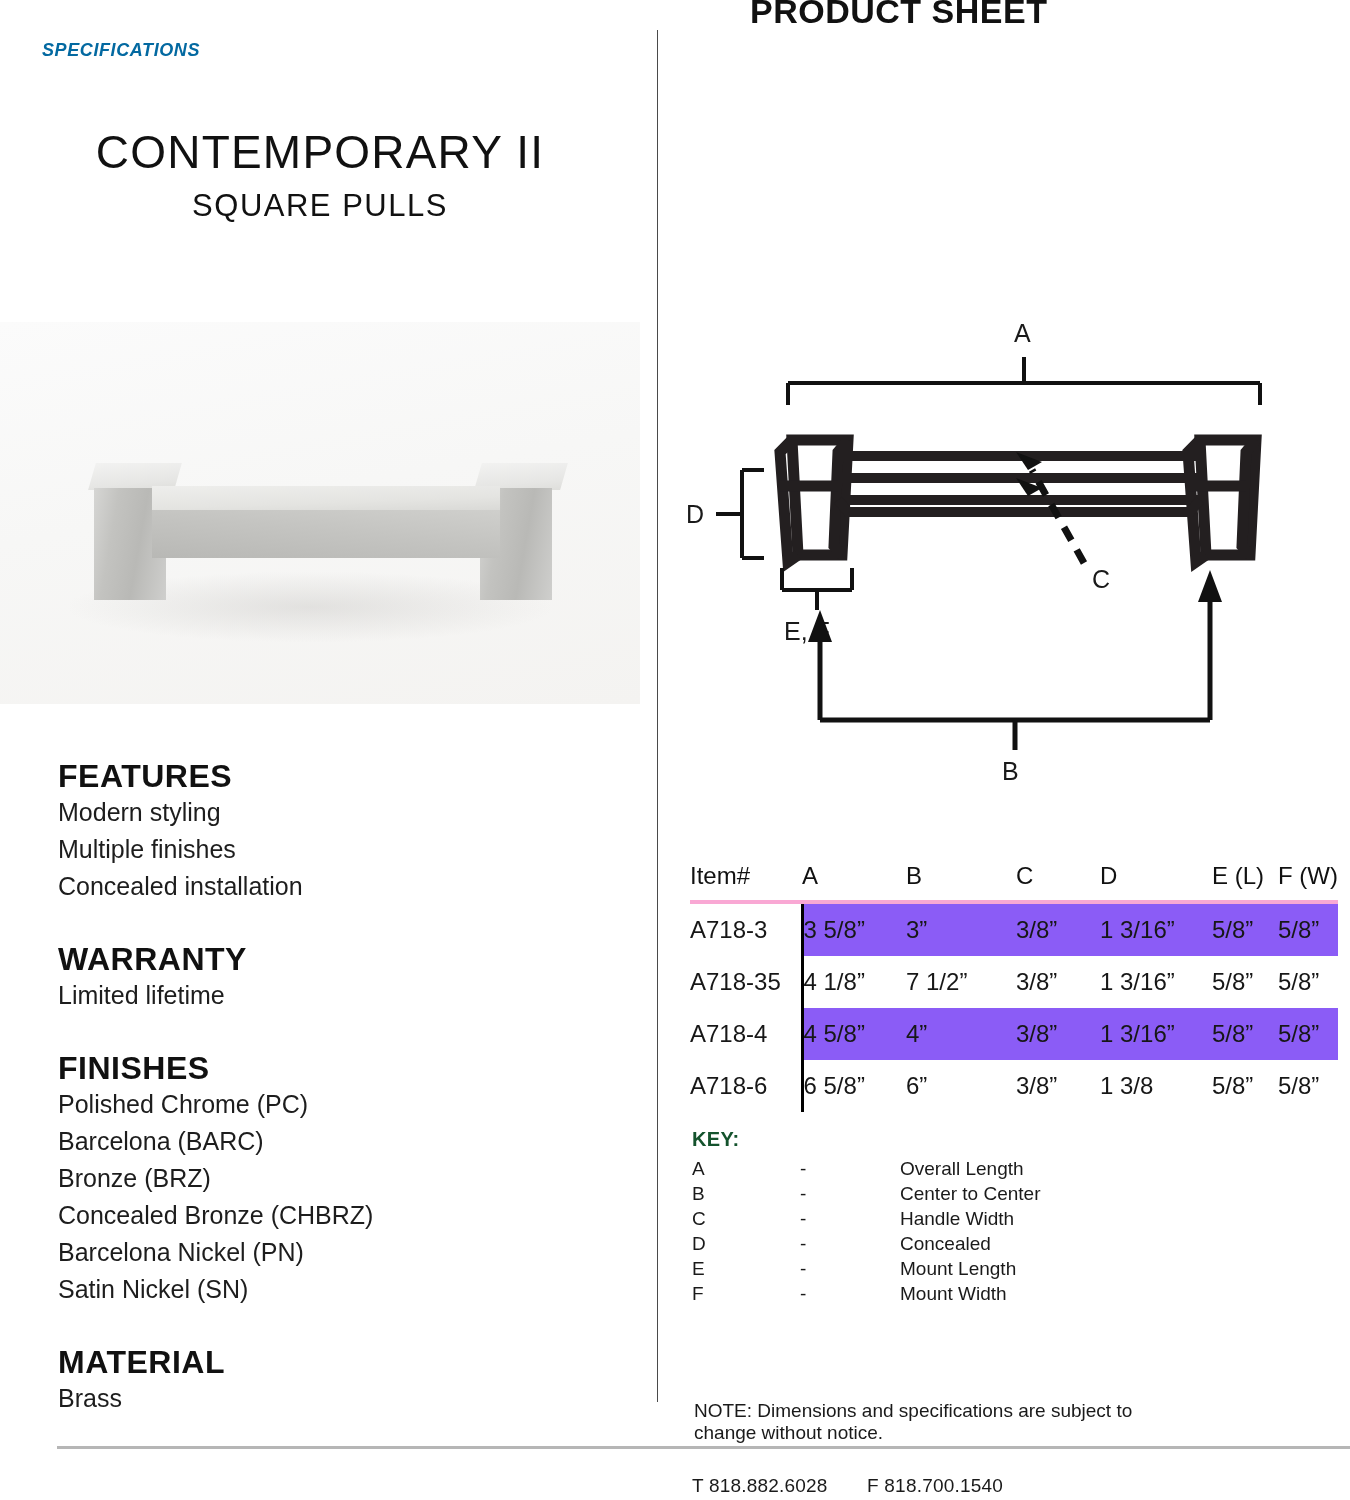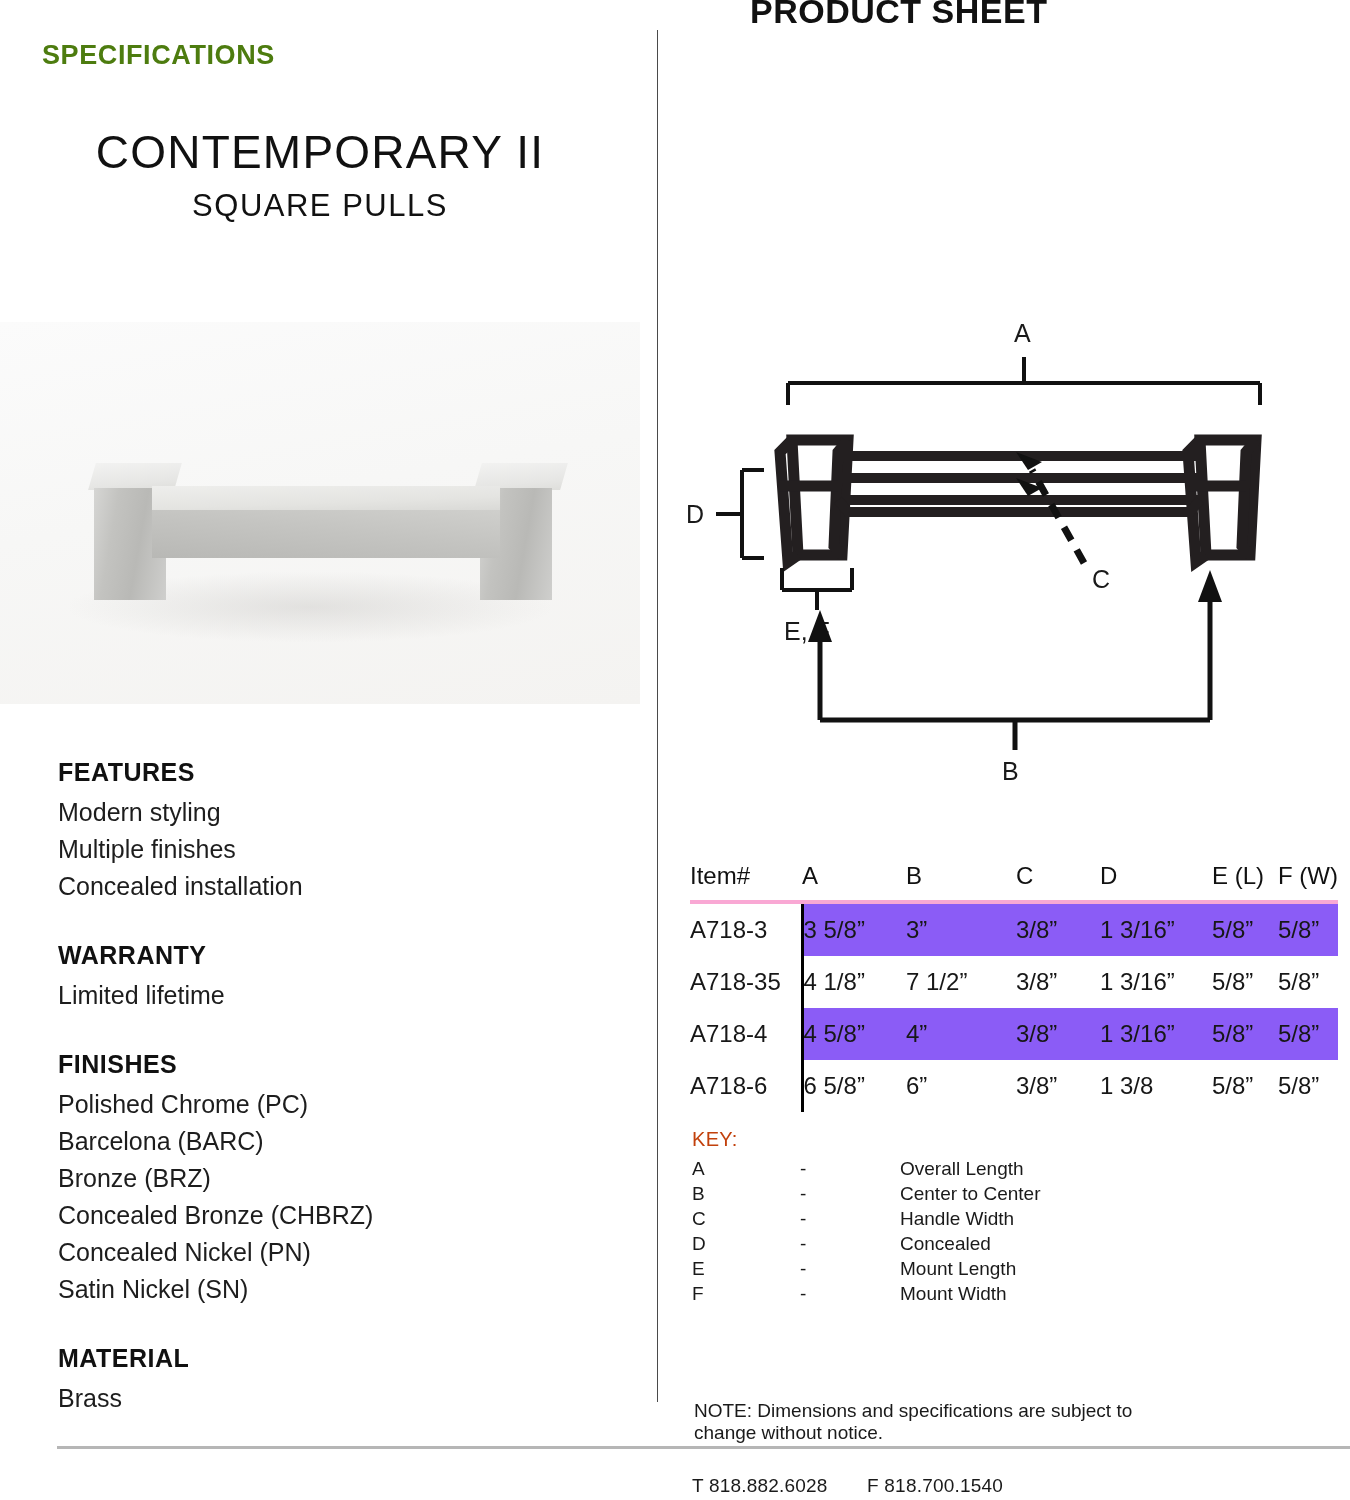--- a/index.html
+++ b/index.html
@@ -28,24 +28,25 @@
     font-size: 34px;
     font-weight: bold;
     letter-spacing: 0.5px;
     color: #111;
   }
 
   
   .spec-label {
     position: absolute;
     left: 42px; top: 40px;
-    font-size: 27px;
+    font-size: 18px;
     font-weight: bold;
     letter-spacing: 0.6px;
-    color: #4d7c0f;
+    color: #0369a1;
+    font-style: italic;
   }
   .product-name {
     position: absolute;
     left: 0; top: 125px;
     width: 640px;
     text-align: center;
     font-size: 46px;
     font-weight: 400;
     letter-spacing: 1.2px;
     color: #111;
@@ -102,21 +103,21 @@
     position: absolute;
     left: 64px; top: 58px;
     width: 348px; height: 48px;
     background: linear-gradient(185deg, #cfcfcc 0%, #c4c4c1 45%, #b8b8b5 100%);
   }
 
   
   .sec-head {
     position: absolute;
     left: 58px;
-    font-size: 25px;
+    font-size: 32px;
     font-weight: bold;
     letter-spacing: 0.5px;
     color: #111;
   }
   .sec-line {
     position: absolute;
     left: 58px;
     font-size: 25px;
     font-weight: 300;
     color: #1d1d1d;
@@ -152,22 +153,22 @@
     border-right: 3px solid #000;
     padding-right: 16px;
     background: #fff;
   }
   .tbl th.item { padding-right: 16px; }
   .tbl tbody tr.shaded td:not(.item) { background: #8b5cf6; }
 
   
   .key-block { position: absolute; left: 692px; top: 1128px; }
   .key-title {
-    font-size: 20px; font-weight: normal; letter-spacing: 0.3px;
-    margin-bottom: 5px; color: #c2410c;
+    font-size: 20px; font-weight: bold; letter-spacing: 0.3px;
+    margin-bottom: 5px; color: #14532d;
   }
   .key-row { display: flex; font-size: 19px; font-weight: 300; line-height: 25px; color: #1a1a1a; }
   .key-letter { width: 108px; }
   .key-dash   { width: 100px; }
   .key-desc   { }
 
   
   .note {
     position: absolute;
     left: 694px; top: 1400px;
@@ -219,21 +220,21 @@
   <div class="sec-line" style="top:872px;">Concealed installation</div>
 
   <div class="sec-head" style="top:941px;">WARRANTY</div>
   <div class="sec-line" style="top:981px;">Limited lifetime</div>
 
   <div class="sec-head" style="top:1050px;">FINISHES</div>
   <div class="sec-line" style="top:1090px;">Polished Chrome (PC)</div>
   <div class="sec-line" style="top:1127px;">Barcelona (BARC)</div>
   <div class="sec-line" style="top:1164px;">Bronze (BRZ)</div>
   <div class="sec-line" style="top:1201px;">Concealed Bronze (CHBRZ)</div>
-  <div class="sec-line" style="top:1238px;">Concealed Nickel (PN)</div>
+  <div class="sec-line" style="top:1238px;">Barcelona Nickel (PN)</div>
   <div class="sec-line" style="top:1275px;">Satin Nickel (SN)</div>
 
   <div class="sec-head" style="top:1344px;">MATERIAL</div>
   <div class="sec-line" style="top:1384px;">Brass</div>
 
   <div class="diagram">
     <svg width="660" height="500" viewBox="0 0 660 500">
 
       <g stroke="#111" fill="none" stroke-width="4">
         <path d="M108 73 L108 95 M108 73 L580 73 M580 73 L580 95"></path>

